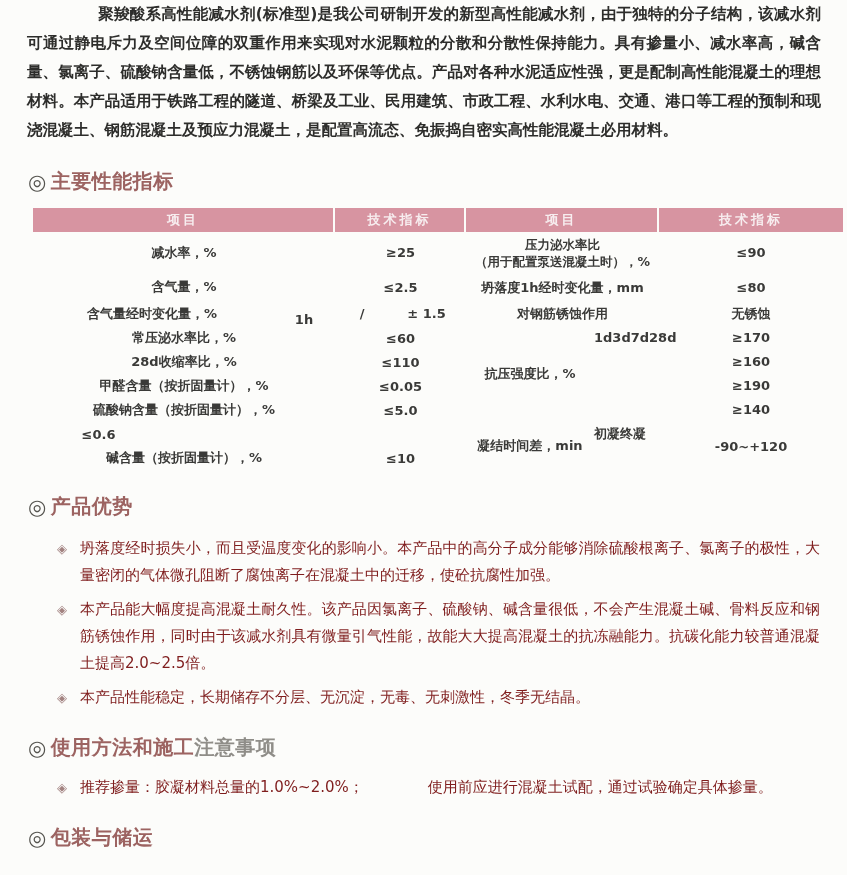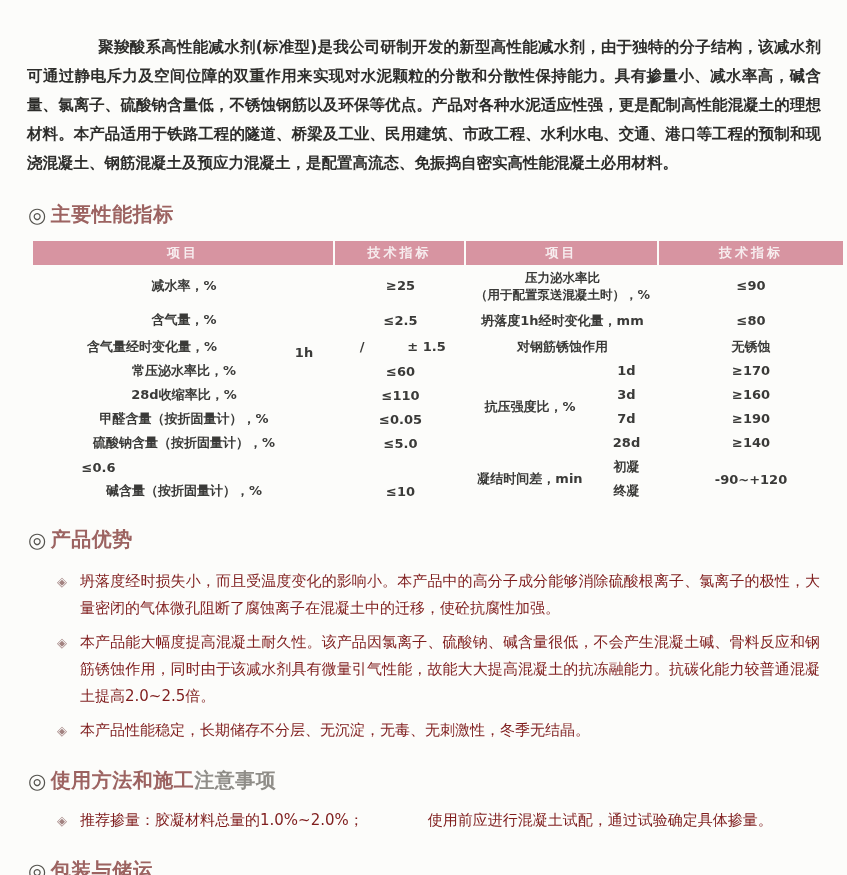--- a/index.html
+++ b/index.html
@@ -4,21 +4,20 @@
 <style>
   html,body { margin:0; padding:0; }
   .page {
     width:847px; height:875px;
     background:#fcfcfa;
     font-family:"DejaVu Sans", sans-serif;
     color:#3a3a38;
     overflow:hidden;
     position:relative;
     box-sizing:border-box;
-    padding-top:33px;
   }
   
   .intro {
     margin:0 26px 0 27px;
     font-size:15.5px;
     line-height:29px;
     font-weight:600;
     color:#2d2d2b;
     text-align:justify;
     text-indent:4.6em;
@@ -75,21 +74,21 @@
   .rc2 { width:184px; }
   
   .special { display:flex; align-items:center; }
   .sp-label { width:238px; text-align:center; }
   .sp-time  { width:66px; text-align:center;margin-top:12px; }
   .sp-slash { width:50px; text-align:center; }
   .sp-val   { flex:1; text-align:center; }
   
   .group { display:flex; }
   .g-label { width:128px; display:flex; align-items:center; justify-content:center; }
-  .g-ages  { width:65px; display:flex; flex-direction:column; }
+  .g-ages  { width:65px; display:flex; flex-direction:row; }
   .g-ages .age { height:24px; line-height:24px; text-align:center; }
   .g-vals  { width:184px; display:flex; flex-direction:column; }
   .g-vals .gv { height:24px; line-height:24px; text-align:center; }
   .g-valspan { width:184px; display:flex; align-items:center; justify-content:center; }
   
   .bullets { margin:15px 0 0 44px; width:776px; }
   .bullet { display:flex; margin-bottom:7px; }
   .bullet .diamond {
     width:36px;
     text-align:center;

